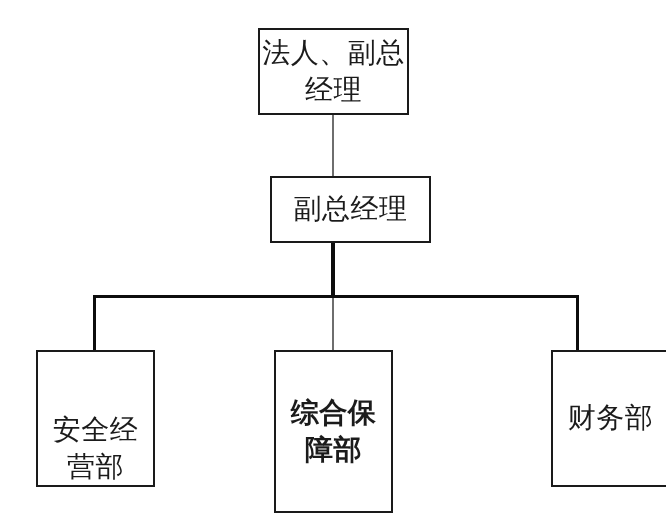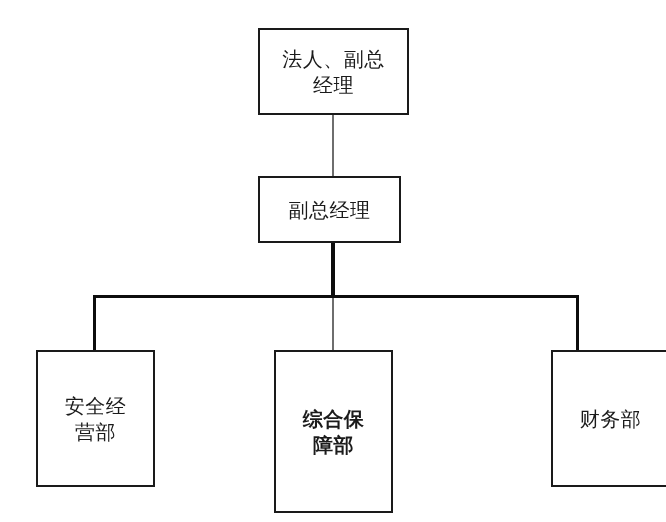--- a/index.html
+++ b/index.html
@@ -25,30 +25,30 @@
     border: 2px solid #1a1a1a;
     display: flex;
     align-items: center;
     justify-content: center;
     z-index: 3;
   }
   .node-label {
     display: block;
     text-align: center;
     color: #1b1b1b;
-    font-size: 20px;
+    font-size: 28px;
     line-height: 1.30;
     letter-spacing: 0.5px;
     white-space: pre-line;
     font-family: "DejaVu Sans", "Liberation Sans", sans-serif;
   }
   
   #node-legal-vp      { left: 258px; top: 28px;  width: 151px; height: 87px; }
-  #node-deputy-gm     { left: 258px; top: 176px; width: 143px; height: 67px; }
-  #node-safety-ops    { left: 36px;  top: 350px; width: 119px; height: 137px; }
+  #node-deputy-gm     { left: 270px; top: 176px; width: 161px; height: 67px; }
+  #node-safety-ops    { left: 36px;  top: 350px; width: 119px; height: 137px; align-items: flex-end; }
   #node-support       { left: 274px; top: 350px; width: 119px; height: 163px; font-weight: bold; }
   #node-finance       { left: 514px; top: 350px; width: 119px; height: 137px; margin-left: 37px; }
 
   
   .conn {
     position: absolute;
     z-index: 1;
   }
   .conn-thin  { background: #6e6e6e; }
   .conn-thick { background: #0d0d0d; }

